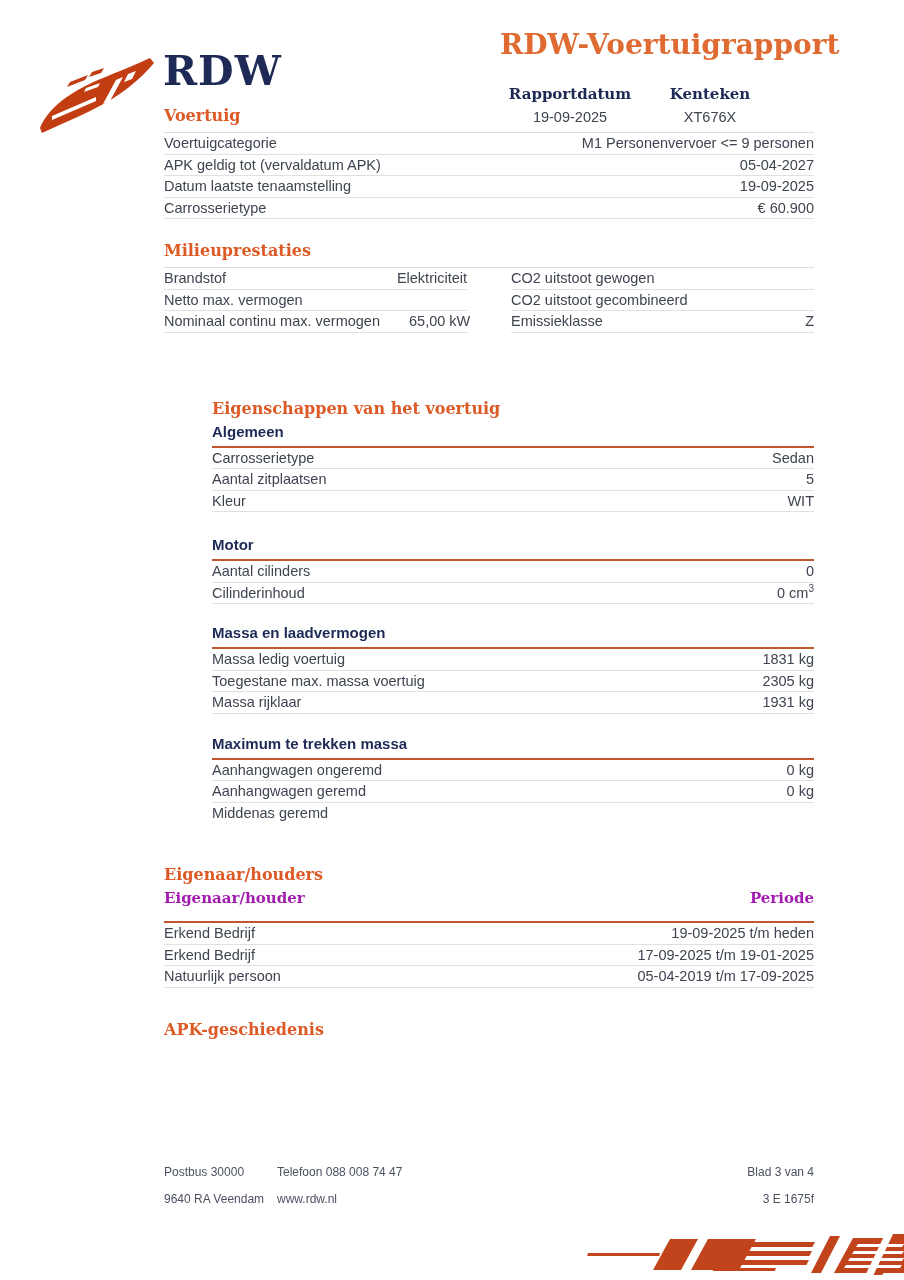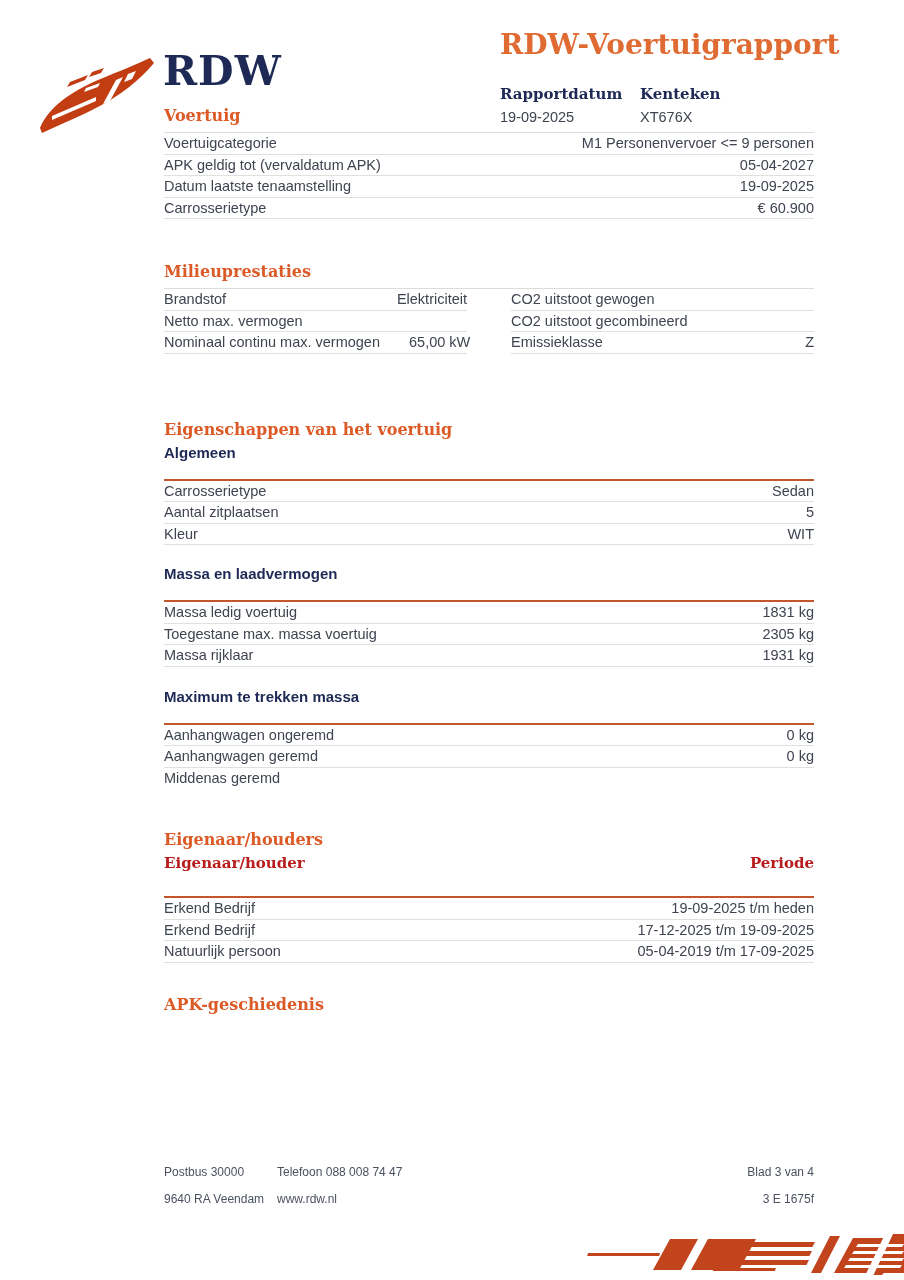--- a/index.html
+++ b/index.html
@@ -18,75 +18,75 @@
     position:absolute; left:163px; top:47px;
     font-family:"DejaVu Serif", serif; font-weight:bold;
     font-size:41px; color:#1e2a55; letter-spacing:1px;
   }
   .header-right { position:absolute; left:500px; top:28px; width:360px; }
   .doc-title {
     font-family:"DejaVu Serif", serif; font-weight:bold;
     font-size:28px; color:#df6b32; white-space:nowrap;
   }
   .meta { display:flex; margin-top:24px; }
-  .meta-col { width:140px; }
+  .meta-col { width:140px;text-align:center; }
   .meta-label {
     font-family:"DejaVu Serif", serif; font-weight:bold;
     font-size:15px; color:#1e2a55;
   }
   .meta-value { font-size:14.5px; color:#3e4450; margin-top:6px; }
 
   
   .content { position:absolute; left:164px; top:0; width:650px; }
 
   .sec-heading {
     font-family:"DejaVu Serif", serif; font-weight:bold;
     font-size:16px; color:#dc5a26;
   }
   .sec-heading.ruled { padding-bottom:7px; border-bottom:1px solid #dcdcdc; }
 
   .sub-heading {
     font-family:"Liberation Sans", sans-serif; font-weight:bold;
     font-size:15px; color:#1e2a55;
-    padding-bottom:18px; border-bottom:2px solid #c2572e;
+    padding-bottom:6px; border-bottom:2px solid #c2572e;
   }
 
   .row {
     display:flex; justify-content:space-between; align-items:center;
     height:21.5px; border-bottom:1px solid #e0e0e0;
     font-size:14.5px; color:#3e4450;gap:29px;
   }
   .row.no-border { border-bottom:none; }
   .row .lbl { white-space:nowrap; }
   .row .val { white-space:nowrap; text-align:right; }
   .val sup { font-size:10px; vertical-align:super; line-height:0; }
 
   .twocol { display:flex;justify-content:flex-end; }
   .twocol .col { width:303px; }
   .twocol .gap { width:44px; }
 
   .thead {
     display:flex; justify-content:space-between; align-items:baseline;
     font-family:"DejaVu Serif", serif; font-weight:bold;
-    font-size:15px; color:#b91c1c;
-    padding-bottom:24px; border-bottom:2px solid #c2572e;
+    font-size:15px; color:#a21caf;
+    padding-bottom:14px; border-bottom:2px solid #c2572e;
   }
   .apk-head {
     display:flex;
     font-family:"DejaVu Serif", serif; font-weight:bold;
     font-size:15px; color:#1e2a55;
     padding-bottom:7px; border-bottom:2px solid #c2572e;
   }
   .apk-head .c1 { width:113px; }
   .apk-head .c2 { width:111px; }
 
   
   #sec-voertuig        { margin-top:106px; }
-  #sec-milieu          { margin-top:43px; }
-  #sec-eigenschappen   { margin-top:66px; }
+  #sec-milieu          { margin-top:22px; }
+  #sec-eigenschappen   { margin-top:66px;margin-left:48px; }
   #sec-eigenschappen .sec-heading { margin-bottom:5px; }
   #sub-motor           { margin-top:24px; }
   #sub-massa           { margin-top:20px; }
   #sub-maximum         { margin-top:21px; }
   #sec-eigenaar        { margin-top:41px; }
   #sec-eigenaar .sec-heading { margin-bottom:5px; }
   #sec-apk             { margin-top:32px; }
   #sec-apk .sec-heading { margin-bottom:6px; }
 
   
@@ -200,20 +200,31 @@
       <div class="row">
         <span class="lbl">Aantal zitplaatsen</span>
         <span class="val">5</span>
       </div>
       <div class="row">
         <span class="lbl">Kleur</span>
         <span class="val">WIT</span>
       </div>
     </div>
 
+    <div id="sub-motor">
+      <div class="sub-heading">Motor</div>
+      <div class="row">
+        <span class="lbl">Aantal cilinders</span>
+        <span class="val">0</span>
+      </div>
+      <div class="row">
+        <span class="lbl">Cilinderinhoud</span>
+        <span class="val"><span>0 cm</span><sup>3</sup></span>
+      </div>
+    </div>
 
     <div id="sub-massa">
       <div class="sub-heading">Massa en laadvermogen</div>
       <div class="row">
         <span class="lbl">Massa ledig voertuig</span>
         <span class="val">1831 kg</span>
       </div>
       <div class="row">
         <span class="lbl">Toegestane max. massa voertuig</span>
         <span class="val">2305 kg</span>
@@ -246,21 +257,21 @@
     <div class="thead">
       <span>Eigenaar/houder</span>
       <span>Periode</span>
     </div>
     <div class="row">
       <span class="lbl">Erkend Bedrijf</span>
       <span class="val">19-09-2025 t/m heden</span>
     </div>
     <div class="row">
       <span class="lbl">Erkend Bedrijf</span>
-      <span class="val">17-12-2025 t/m 19-09-2025</span>
+      <span class="val">17-09-2025 t/m 19-01-2025</span>
     </div>
     <div class="row">
       <span class="lbl">Natuurlijk persoon</span>
       <span class="val">05-04-2019 t/m 17-09-2025</span>
     </div>
   </section>
 
   <section id="sec-apk">
     <div class="sec-heading">APK-geschiedenis</div>
   </section>

